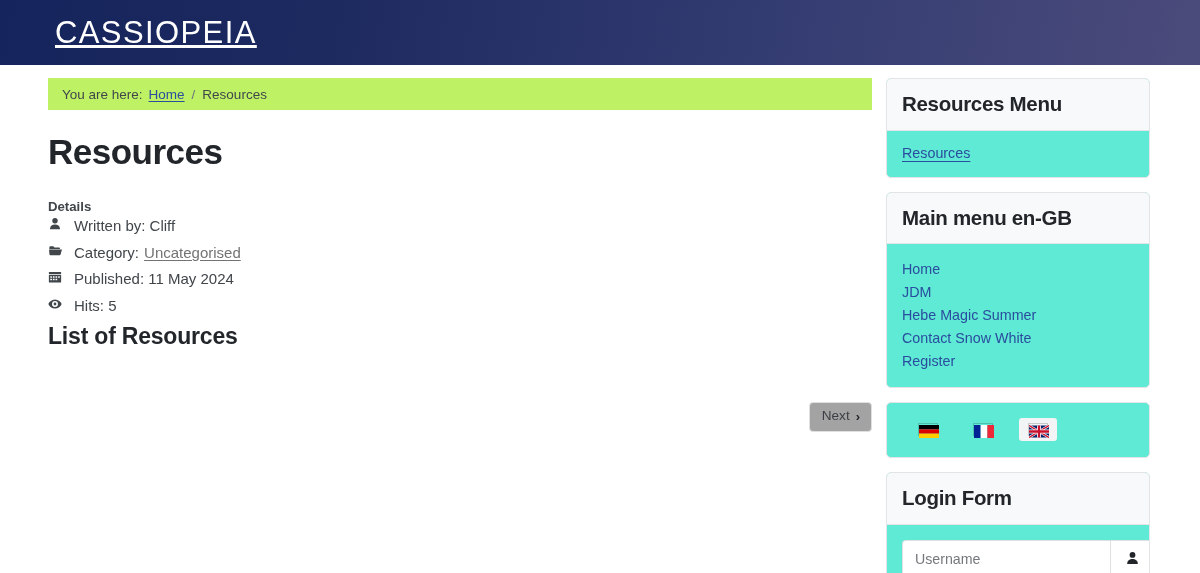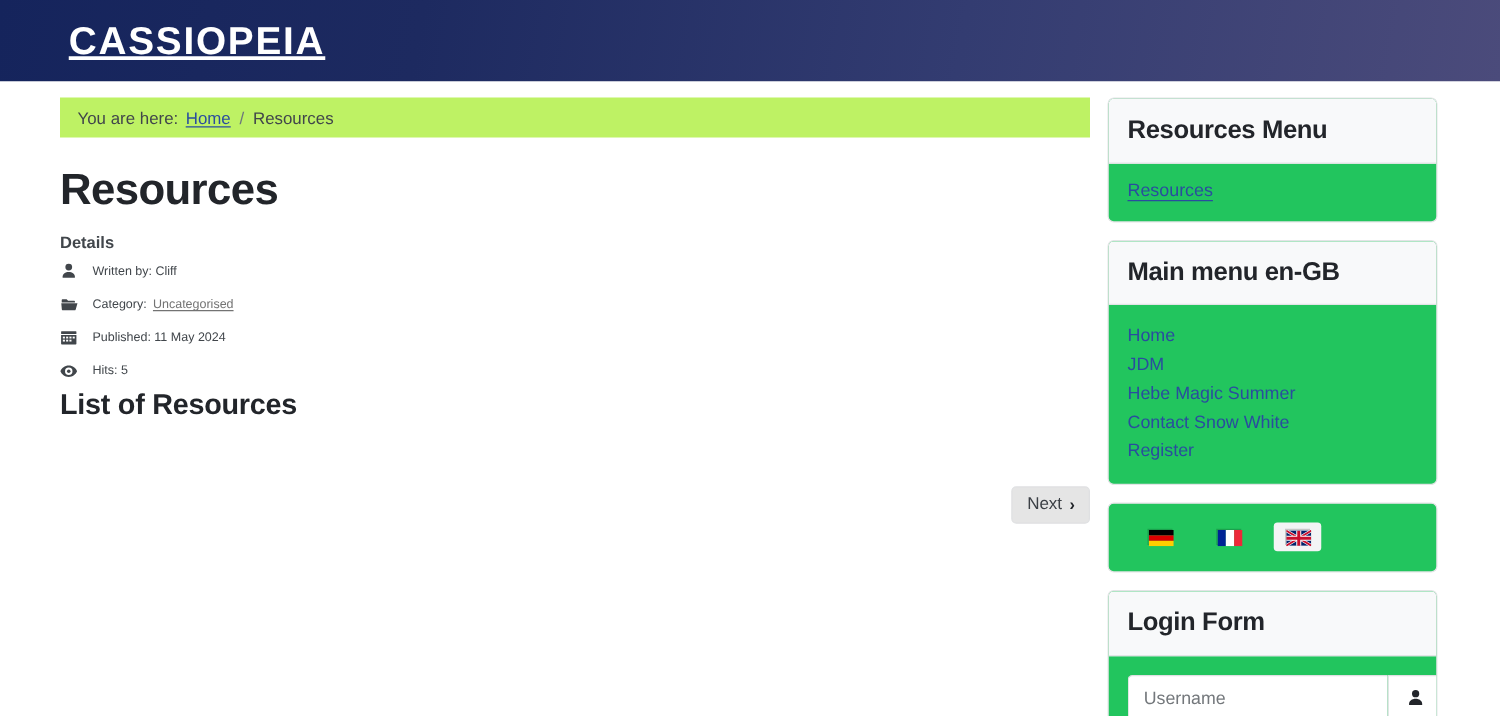--- a/index.html
+++ b/index.html
@@ -19,21 +19,21 @@
     height: 65px;
     background: linear-gradient(100deg, #15245c 0%, #1d2a60 28%, #333c71 64%, #4b4b7b 100%);
     display: flex;
     align-items: center;
     padding-left: 55px;
     position: relative;
   }
   .brand-title {
     color: #ffffff;
     font-size: 31px;
-    font-weight: bold;
+    font-weight: normal;
     letter-spacing: 1.4px;
     line-height: 1;
   }
 
   
   .page-wrap {
     width: 1200px;
     display: flex;
     align-items: flex-start;
     padding: 13px 40px 0 48px;
@@ -64,31 +64,31 @@
   
   .article-head { padding: 22px 0 0 0; }
   .article-title {
     font-size: 35px;
     font-weight: bold;
     letter-spacing: -0.5px;
     color: #22252a;
     line-height: 1.12;
   }
 
-  .details-block { margin-top: 15px; }
+  .details-block { margin-top: 28px; }
   .details-label {
     font-size: 13.2px;
     font-weight: bold;
     color: #41464b;
     margin-bottom: 3px;
   }
   .detail-row {
     display: flex;
-    align-items: center;
-    font-size: 10px;
+    align-items: flex-start;
+    font-size: 15px;
     color: #41464b;
     height: 26.5px;
   }
   .detail-icon {
     width: 17px;
     margin-right: 9px;
     display: inline-flex;
     align-items: center;
     justify-content: flex-start;
     flex: 0 0 17px;
@@ -112,35 +112,35 @@
   .pagination-row {
     display: flex;
     justify-content: flex-end;
     margin-top: 52px;
     padding-right: 0;
   }
   .pagination-btn {
     display: inline-flex;
     align-items: center;
     gap: 6px;
-    background: #e5e5e5;
+    background: #a3a3a3;
     border: 1px solid #dfe0e2;
     border-radius: 4px;
     padding: 5px 11px 6px 12px;
     font-size: 13.6px;
     color: #3c4046;
     font-family: "Liberation Sans", sans-serif;
     cursor: pointer;
     line-height: 1.25;
   }
   .pagination-btn .chev { font-size: 13px; color: #22252a; font-weight: 600; }
 
   
   .module {
-    background: #22c55e;
+    background: #5eead4;
     border: 1px solid #e3e4e6;
     border-radius: 5px;
     margin-bottom: 14px;
     overflow: hidden;
   }
   .module-head {
     background: #f8f9fa;
     border-bottom: 1px solid #e3e4e6;
     padding: 13px 15px 14px 15px;
   }

